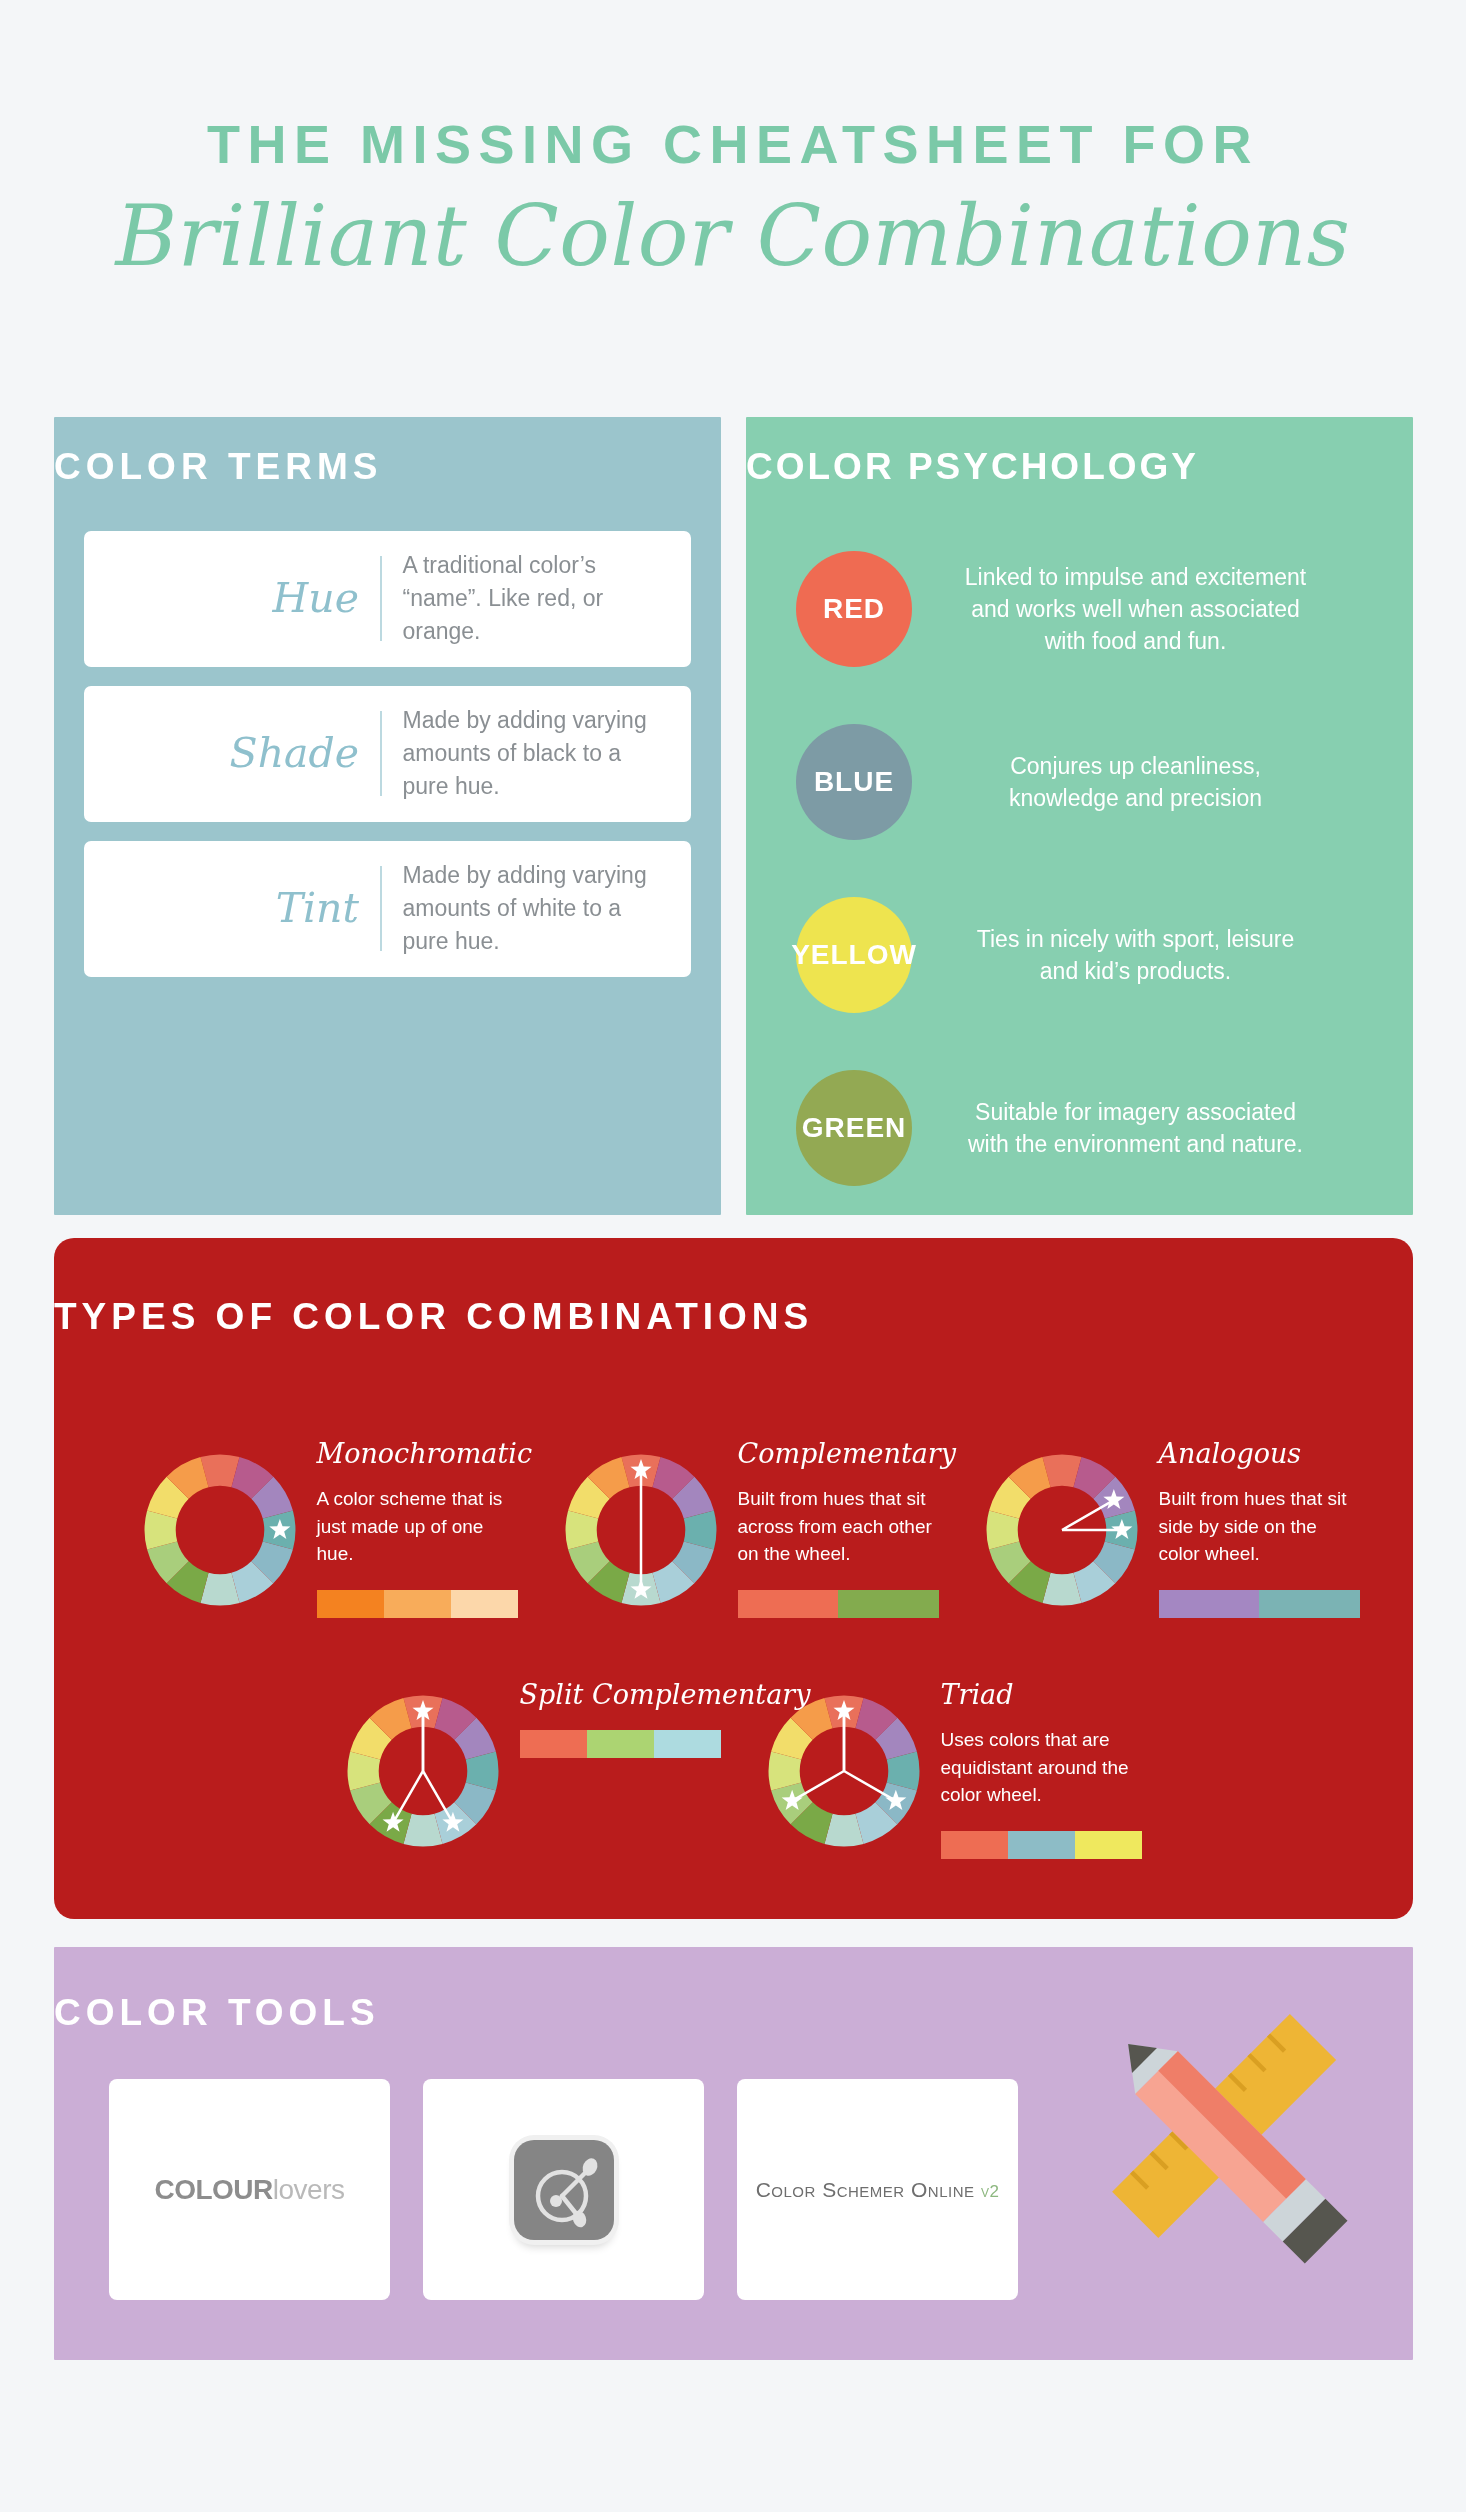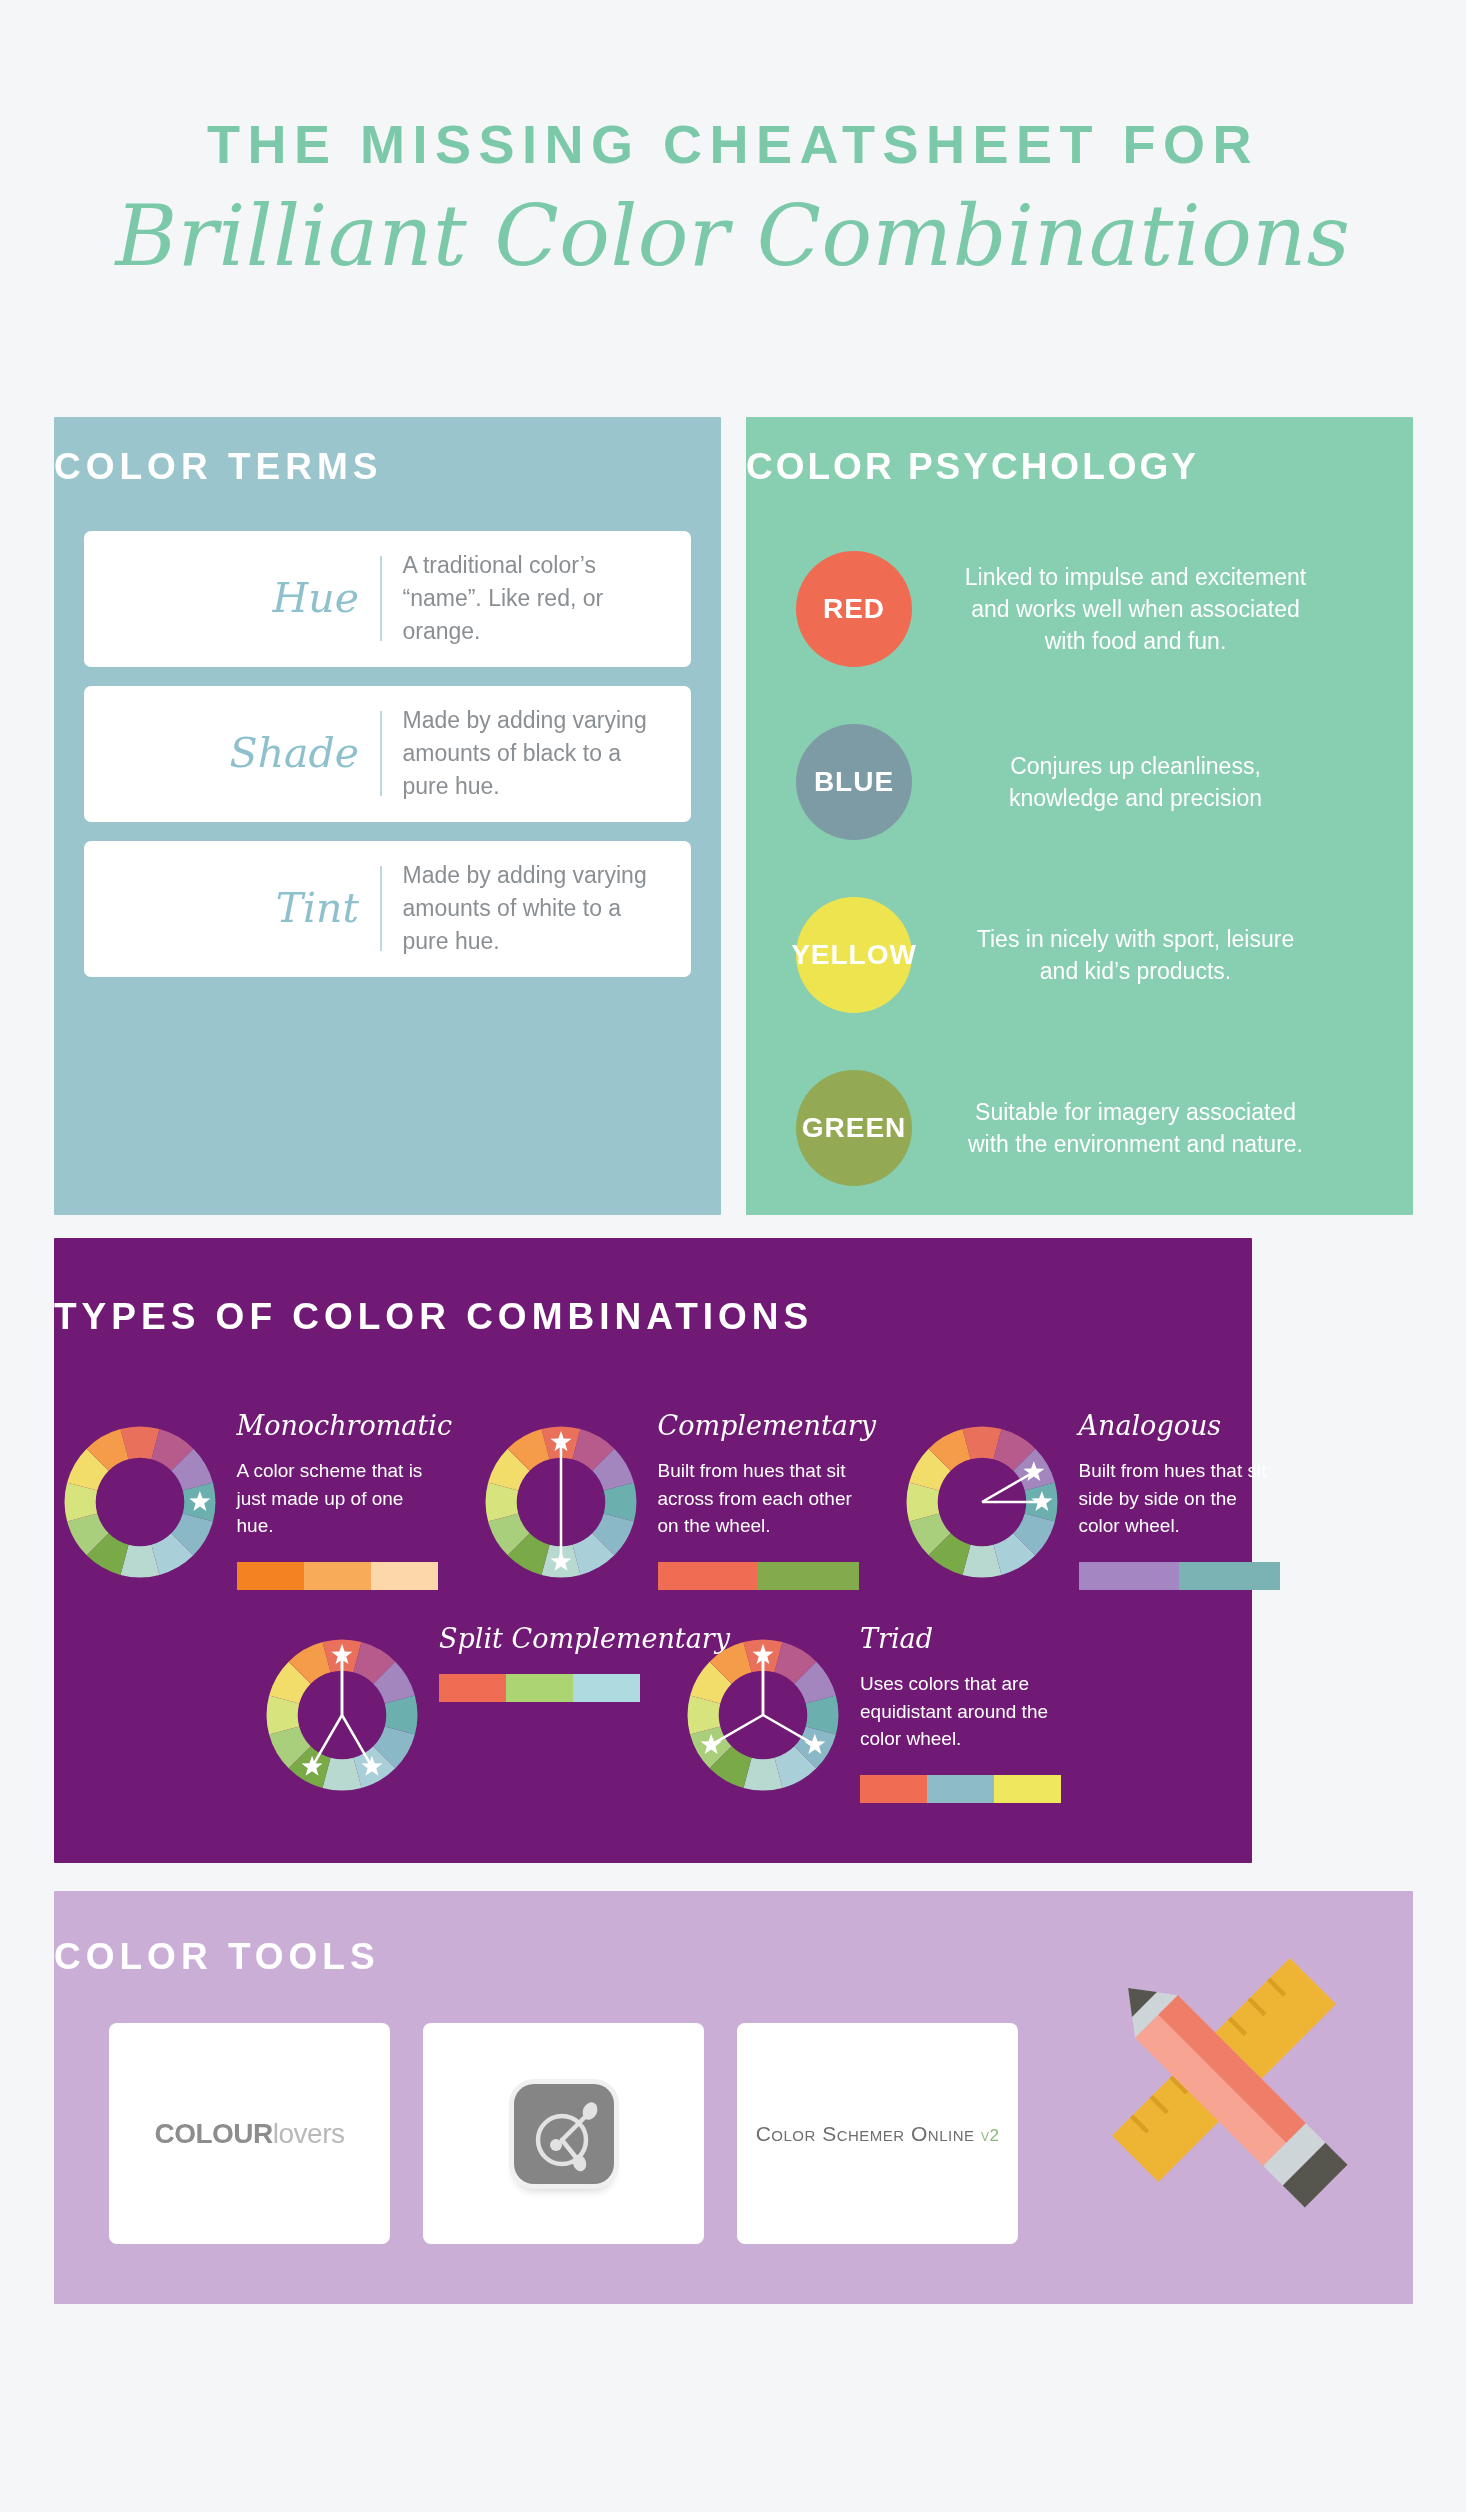--- a/index.html
+++ b/index.html
@@ -101,29 +101,30 @@
     font-size: 23px;
     line-height: 1.40;
     color: #ffffff;
     max-width: 397px;
     text-align: center;
   }
 
   
   .panel-types {
     margin-top: 23px;
-    width: 1198px;
-    background: #701a75;
+    width: 1359px;
+    background: #b91c1c;
     padding: 59px 0 60px 0;
+    border-radius: 20px;
   }
   .combo-row { display: flex; justify-content: center; }
   .combo-row.r1 { margin-top: 75px; gap: 39px; padding-left: 30px; }
   .combo-row.r2 { margin-top: 35px; gap: 39px; padding-left: 15px; }
 
-  .combo { width: 382px; display: flex; }
+  .combo { width: 382px; display: flex; margin-top: 28px; }
   .combo-wheel-wrap { flex: 0 0 166px; padding-top: 7px; }
   .combo-body { padding-left: 14px; flex: 1; }
   .combo-name {
     font-family: "DejaVu Serif", serif;
     font-style: italic;
     font-size: 27px;
     color: #ffffff;
     line-height: 1;
     margin-bottom: 18px;
     white-space: nowrap;

